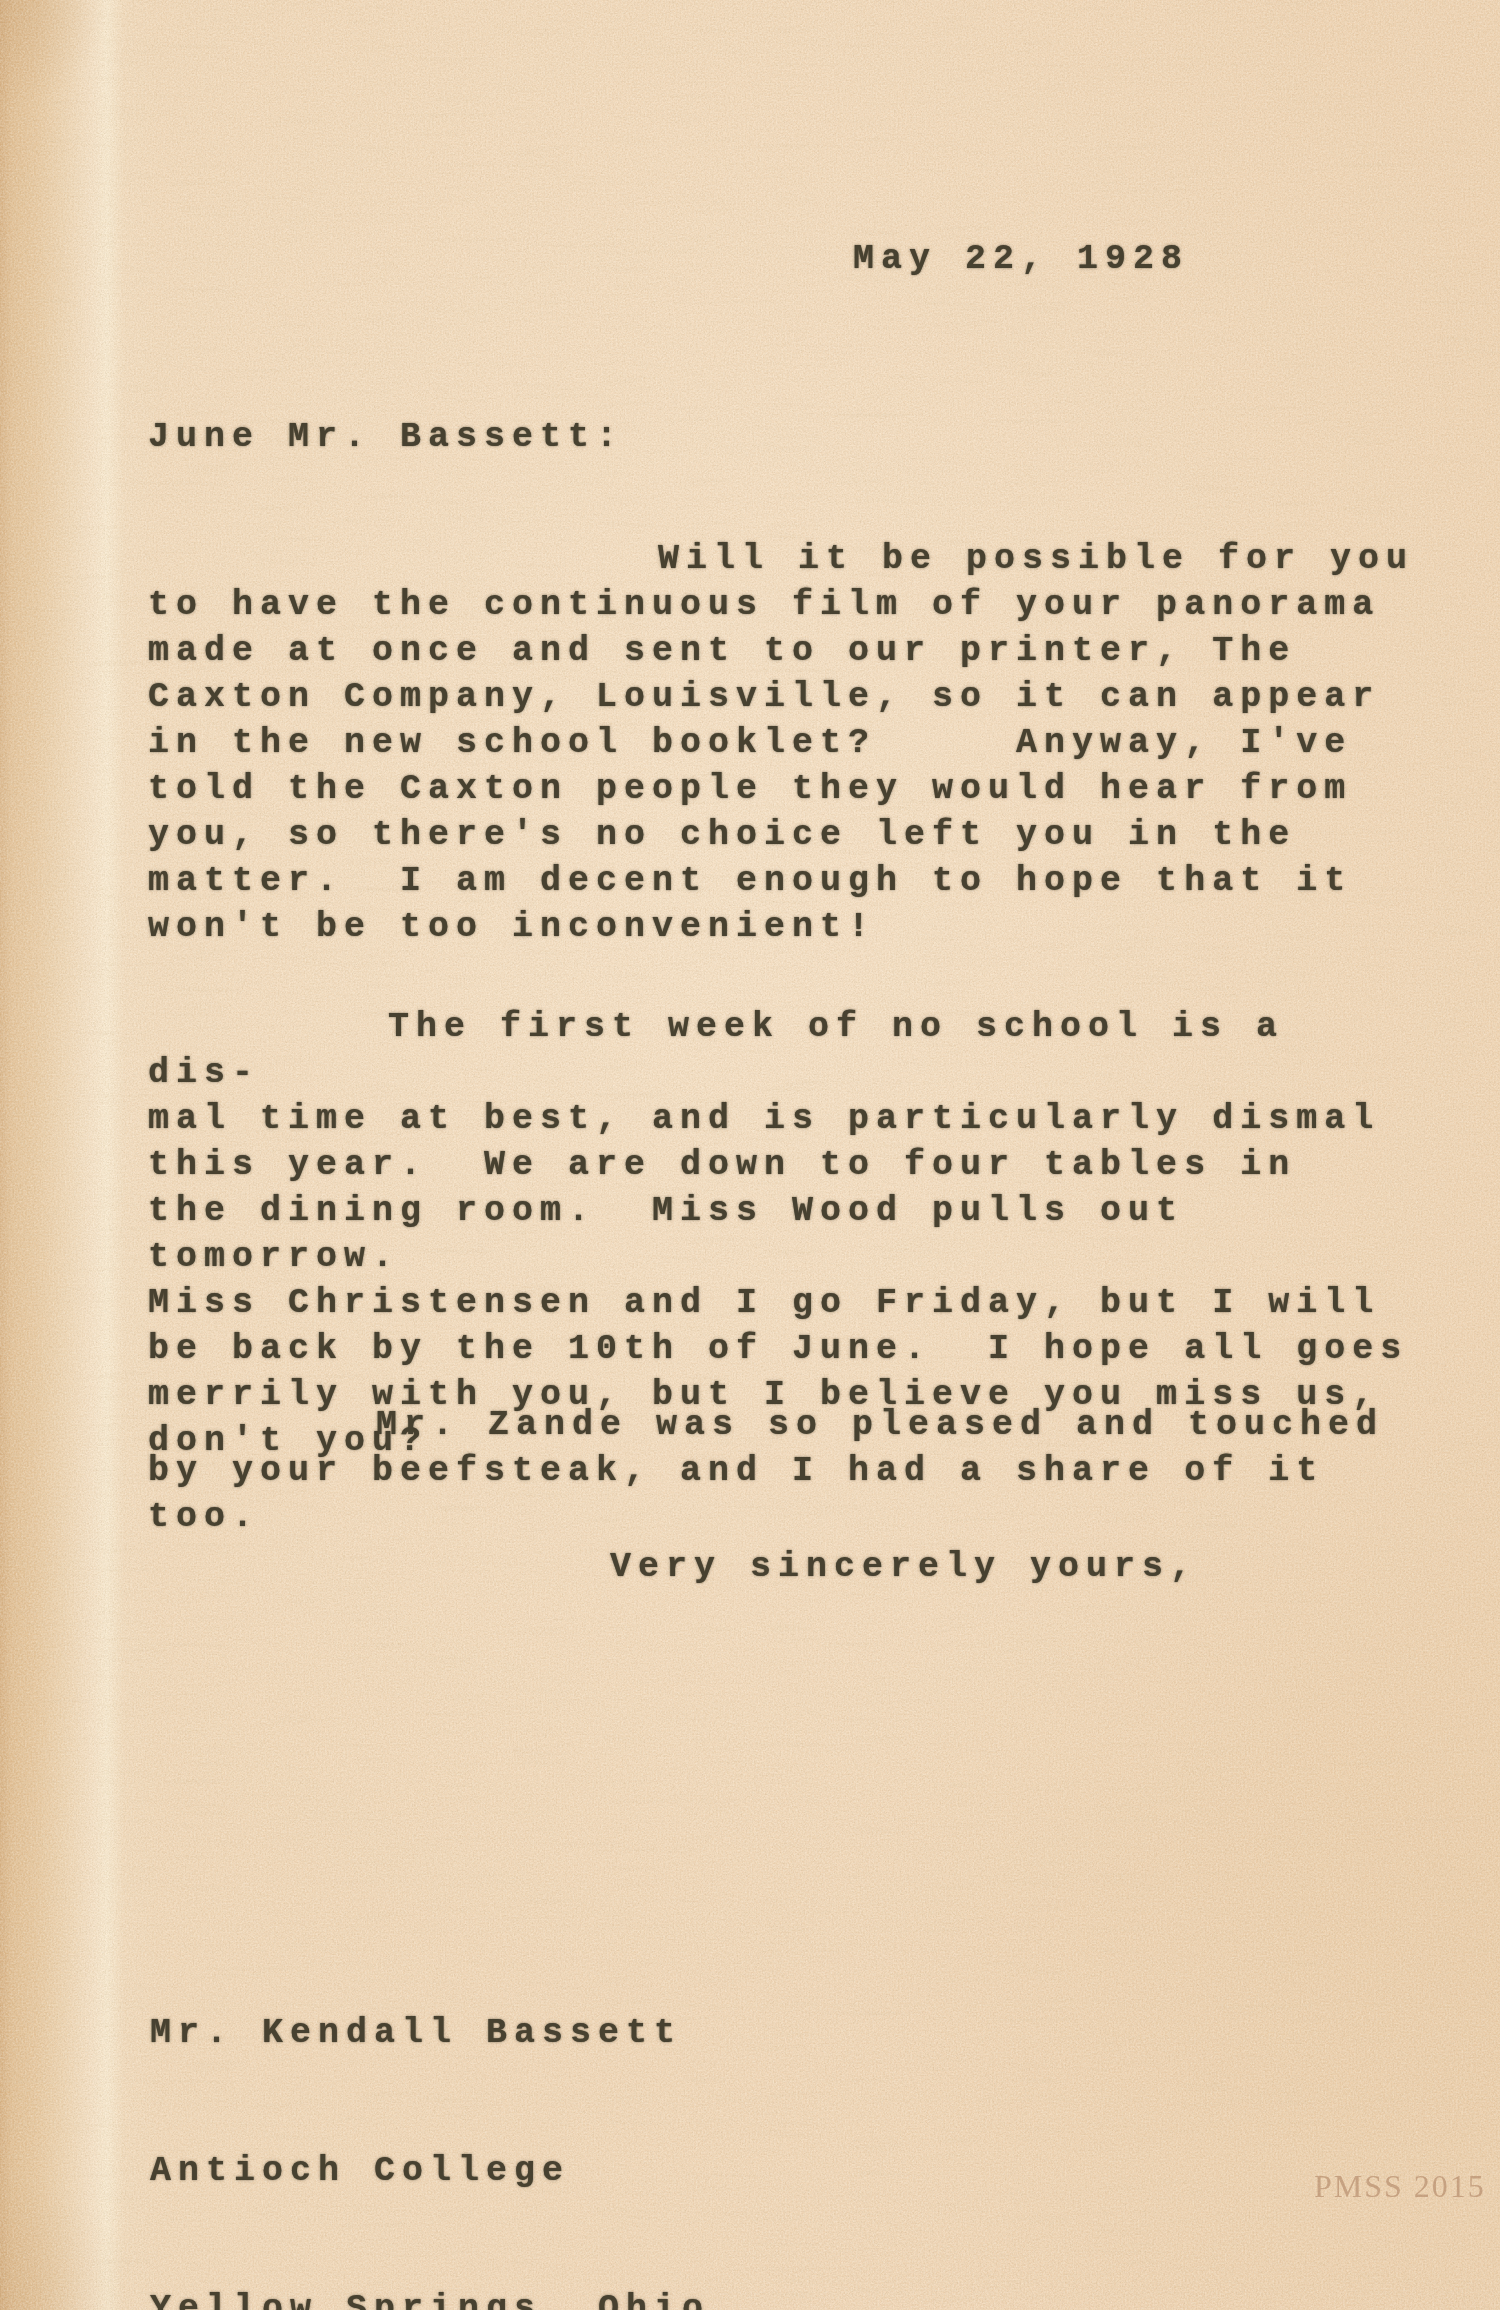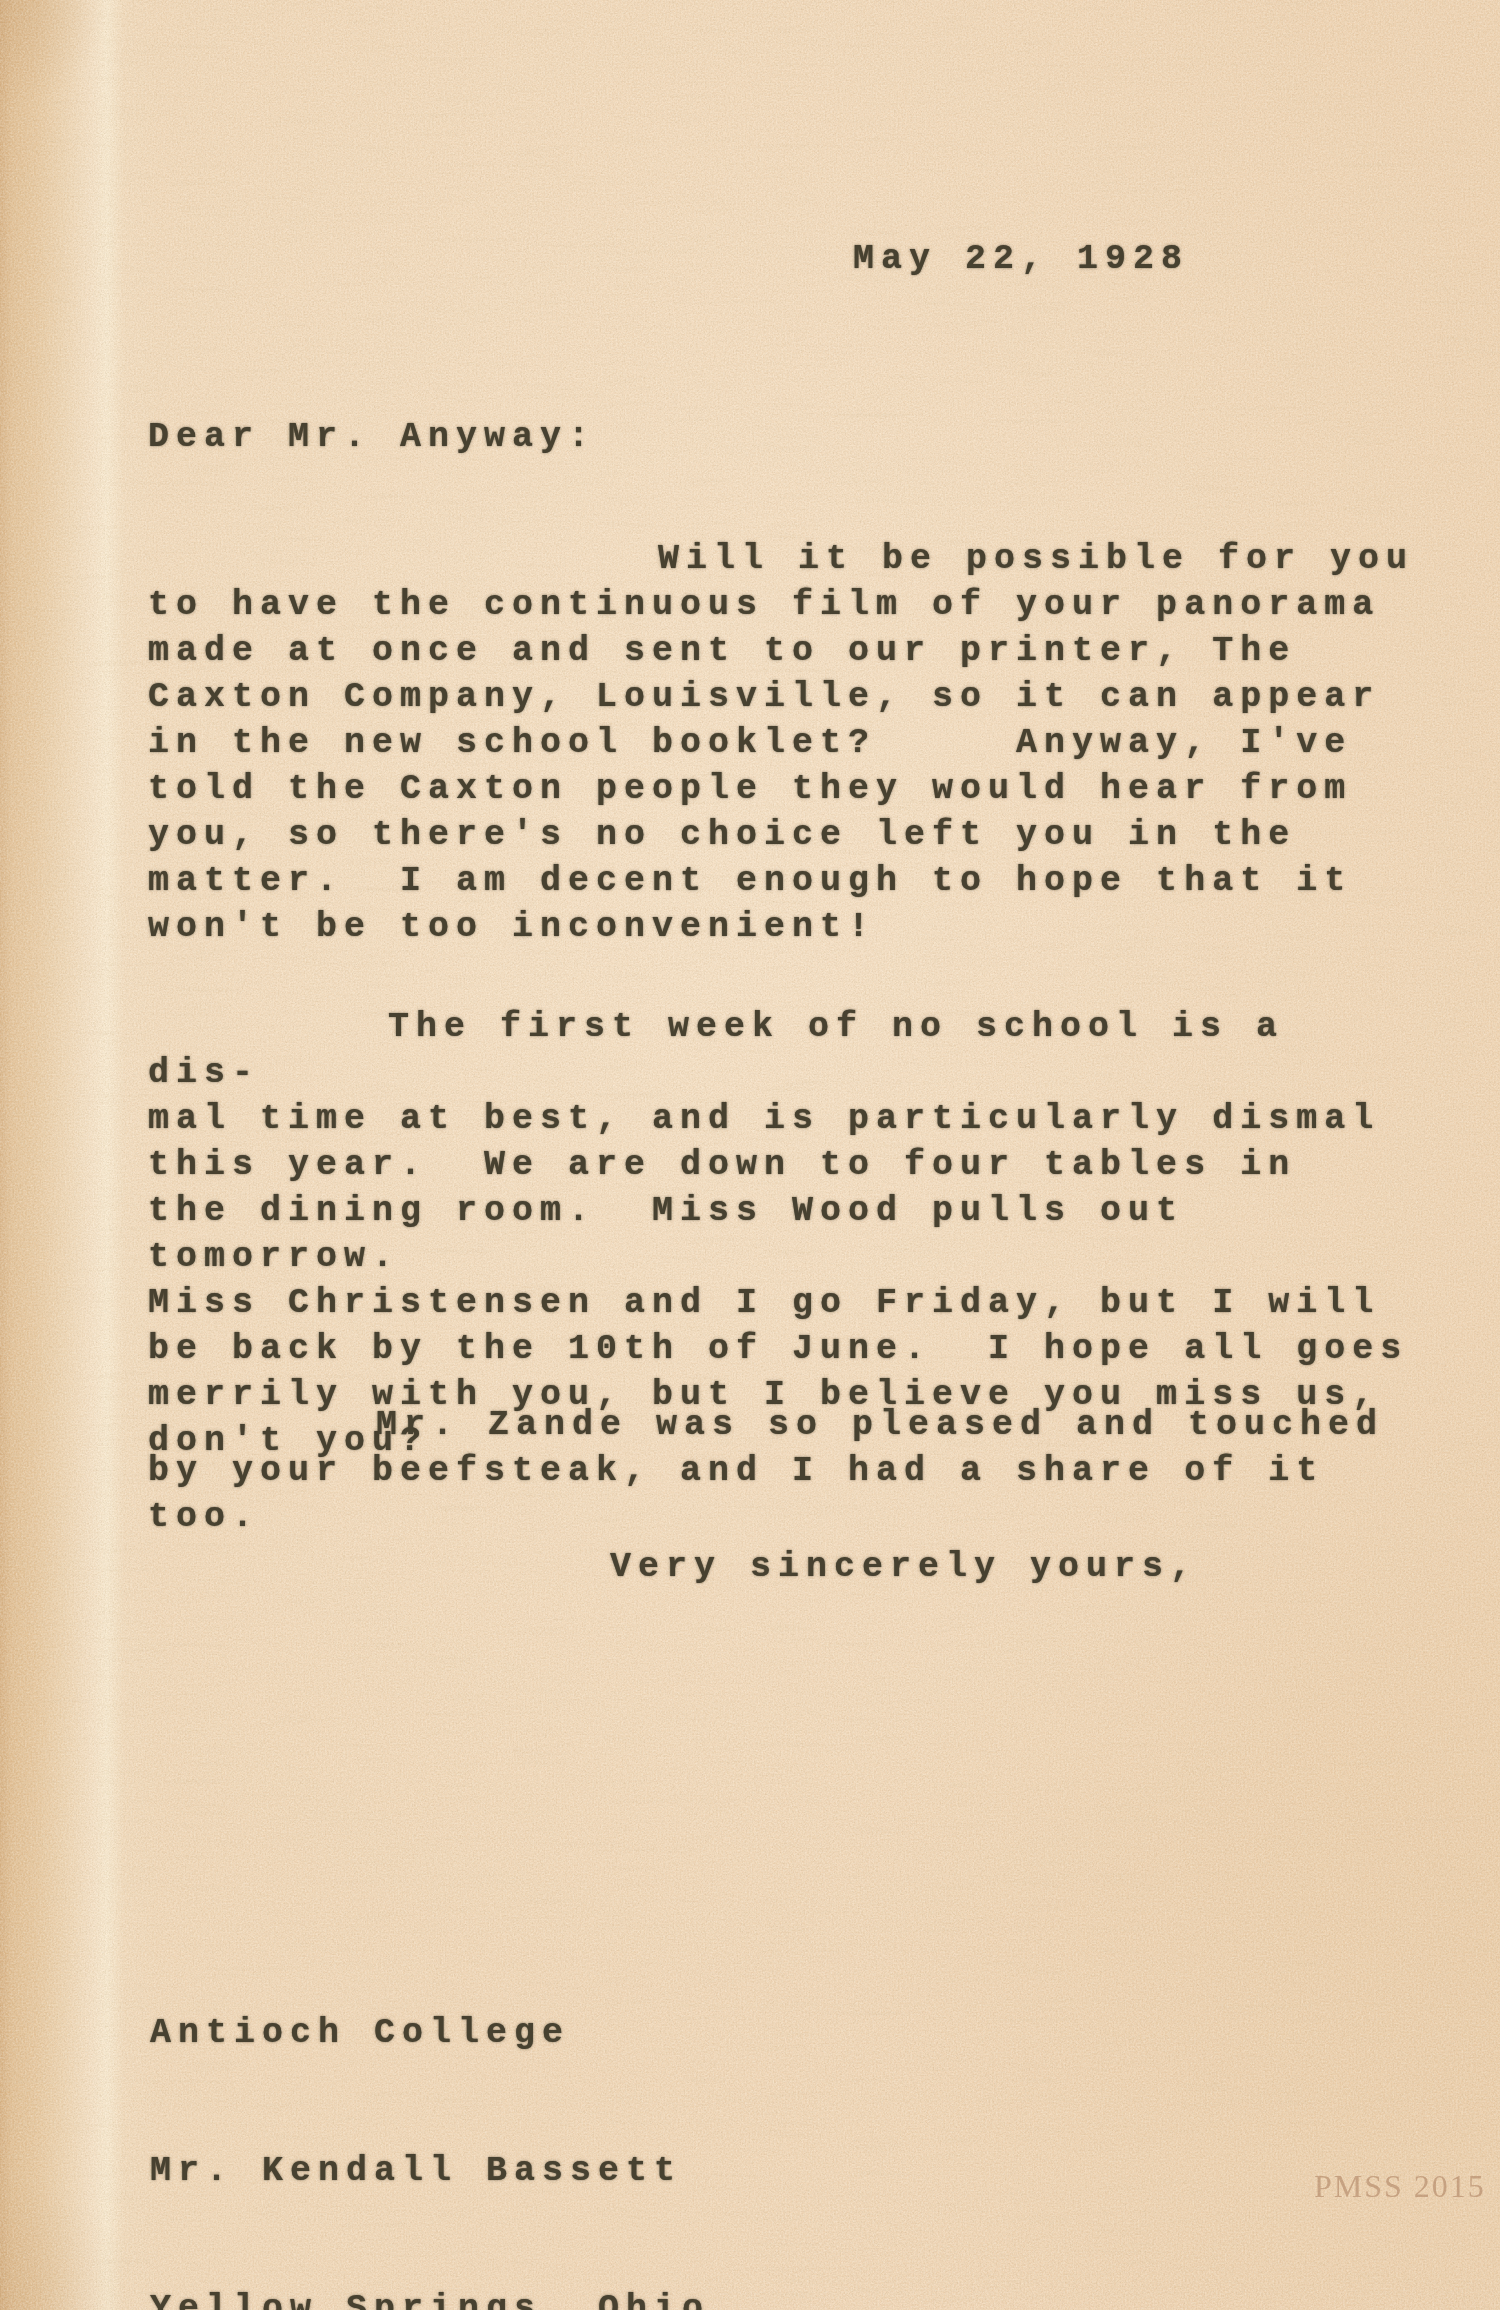--- a/index.html
+++ b/index.html
@@ -73,21 +73,21 @@
         <feColorMatrix type="matrix" values="0 0 0 0 1  0 0 0 0 0.95  0 0 0 0 0.85  0.65 0.65 0.65 0 -0.72"></feColorMatrix>
       </filter>
     </defs>
     <rect width="1500" height="2310" filter="url(#fibers)" opacity="0.35"></rect>
     <rect width="1500" height="2310" filter="url(#speckle)" opacity="0.45"></rect>
     <rect width="1500" height="2310" filter="url(#lightflecks)" opacity="0.5"></rect>
   </svg>
 
   <div class="typewriter date">May 22, 1928</div>
 
-  <div class="typewriter salutation">Dear Mr. Anyway:</div>
+  <div class="typewriter salutation">June Mr. Bassett:</div>
 
   <div class="typewriter body-para para-1">Will it be possible for you
 to have the continuous film of your panorama
 made at once and sent to our printer, The
 Caxton Company, Louisville, so it can appear
 in the new school booklet?     Anyway, I've
 told the Caxton people they would hear from
 you, so there's no choice left you in the
 matter.  I am decent enough to hope that it
 won't be too inconvenient!</div>
@@ -100,21 +100,21 @@
 be back by the 10th of June.  I hope all goes
 merrily with you, but I believe you miss us,
 don't you?</div>
 
   <div class="typewriter body-para para-3">Mr. Zande was so pleased and touched
 by your beefsteak, and I had a share of it too.</div>
 
   <div class="typewriter closing">Very sincerely yours,</div>
 
   <div class="typewriter recipient">
+    <div>Mr. Kendall Bassett</div>
     <div>Antioch College</div>
-    <div>Mr. Kendall Bassett</div>
     <div>Yellow Springs, Ohio</div>
     
   </div>
 
   <div class="watermark">PMSS 2015</div>
 
 </div>
 
 </body></html>

